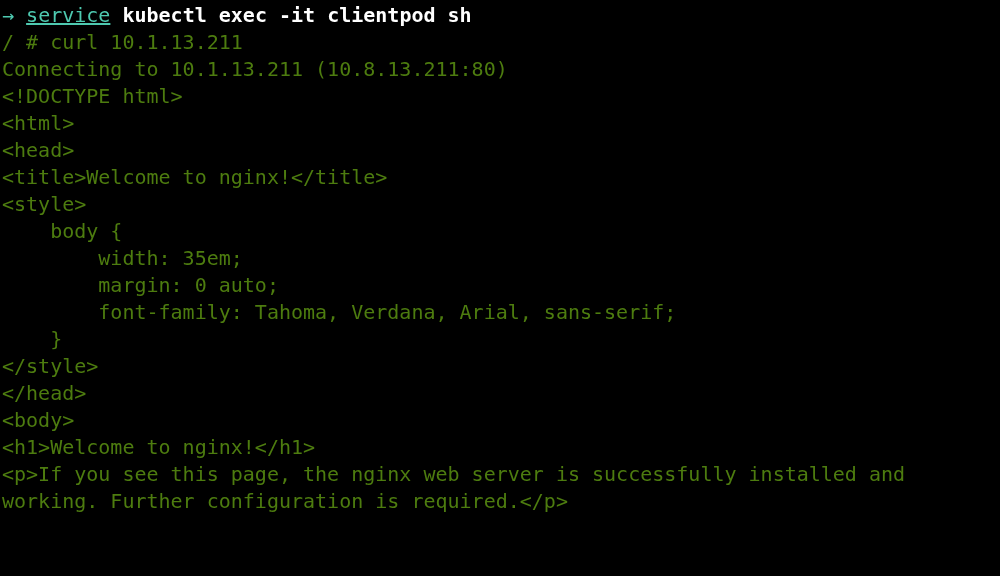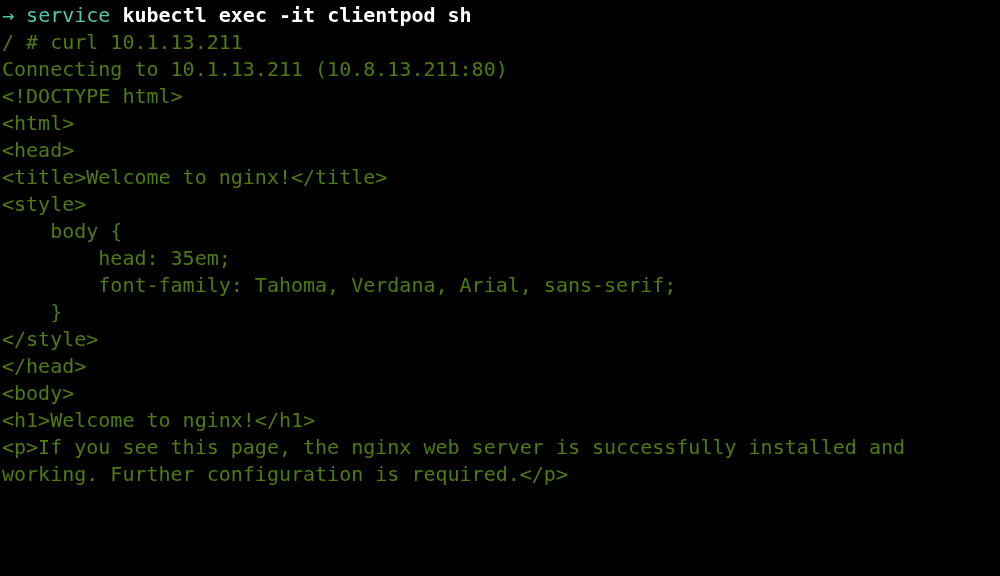--- a/index.html
+++ b/index.html
@@ -20,20 +20,21 @@
       font-weight: 500;
     }
     .terminal-line {
       white-space: pre;
     }
     .prompt-arrow {
       color: #4ec9b0;
     }
     .prompt-dir {
       color: #4ec9b0;
+      text-decoration: underline;
     }
     .command {
       color: #ffffff;
       font-weight: bold;
     }
     .output {
       color: #4d7c0f;
     }
   </style>
 </head>
@@ -42,21 +43,22 @@
 <div>
   <div class="terminal-line"><span class="prompt-arrow">→ </span><span class="prompt-dir">service</span><span class="command"> kubectl exec -it clientpod sh</span></div>
   <div class="terminal-line output">/ # curl 10.1.13.211</div>
   <div class="terminal-line output">Connecting to 10.1.13.211 (10.8.13.211:80)</div>
   <div class="terminal-line output">&lt;!DOCTYPE html&gt;</div>
   <div class="terminal-line output">&lt;html&gt;</div>
   <div class="terminal-line output">&lt;head&gt;</div>
   <div class="terminal-line output">&lt;title&gt;Welcome to nginx!&lt;/title&gt;</div>
   <div class="terminal-line output">&lt;style&gt;</div>
   <div class="terminal-line output">    body {</div>
-  <div class="terminal-line output">        head: 35em;</div>
+  <div class="terminal-line output">        width: 35em;</div>
+  <div class="terminal-line output">        margin: 0 auto;</div>
   <div class="terminal-line output">        font-family: Tahoma, Verdana, Arial, sans-serif;</div>
   <div class="terminal-line output">    }</div>
   <div class="terminal-line output">&lt;/style&gt;</div>
   <div class="terminal-line output">&lt;/head&gt;</div>
   <div class="terminal-line output">&lt;body&gt;</div>
   <div class="terminal-line output">&lt;h1&gt;Welcome to nginx!&lt;/h1&gt;</div>
   <div class="terminal-line output">&lt;p&gt;If you see this page, the nginx web server is successfully installed and</div>
   <div class="terminal-line output">working. Further configuration is required.&lt;/p&gt;</div>
 </div>
 

